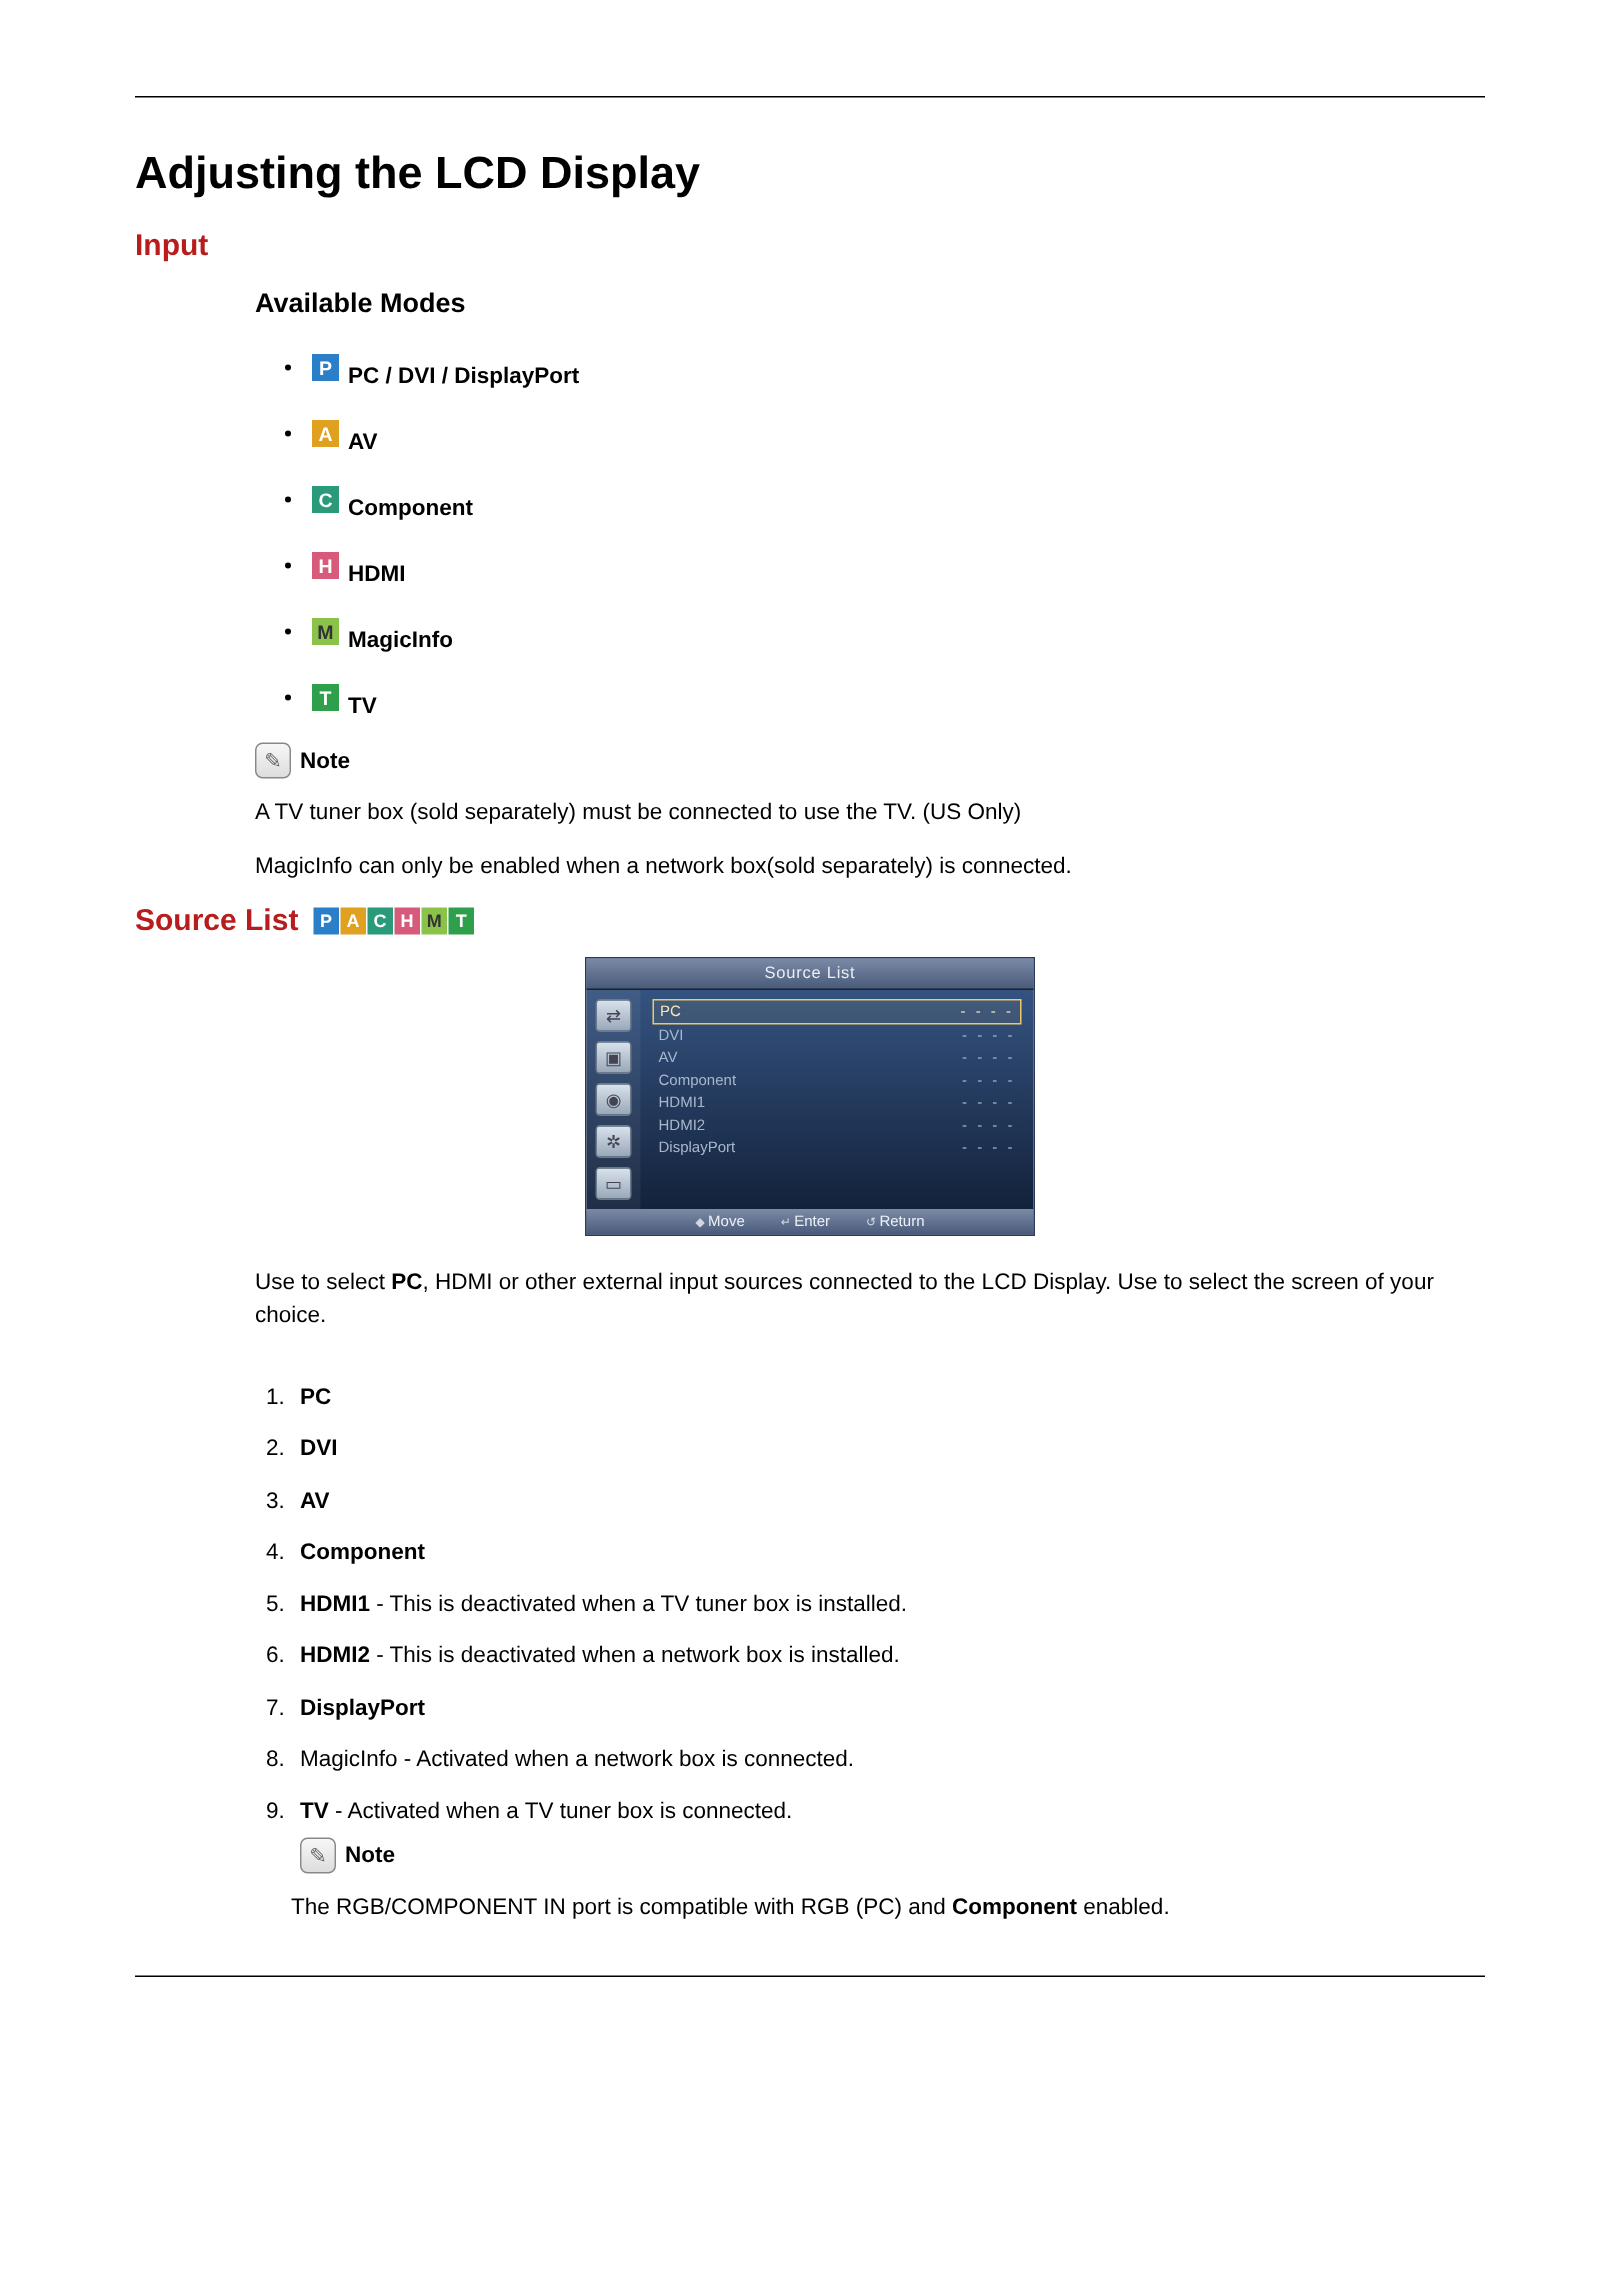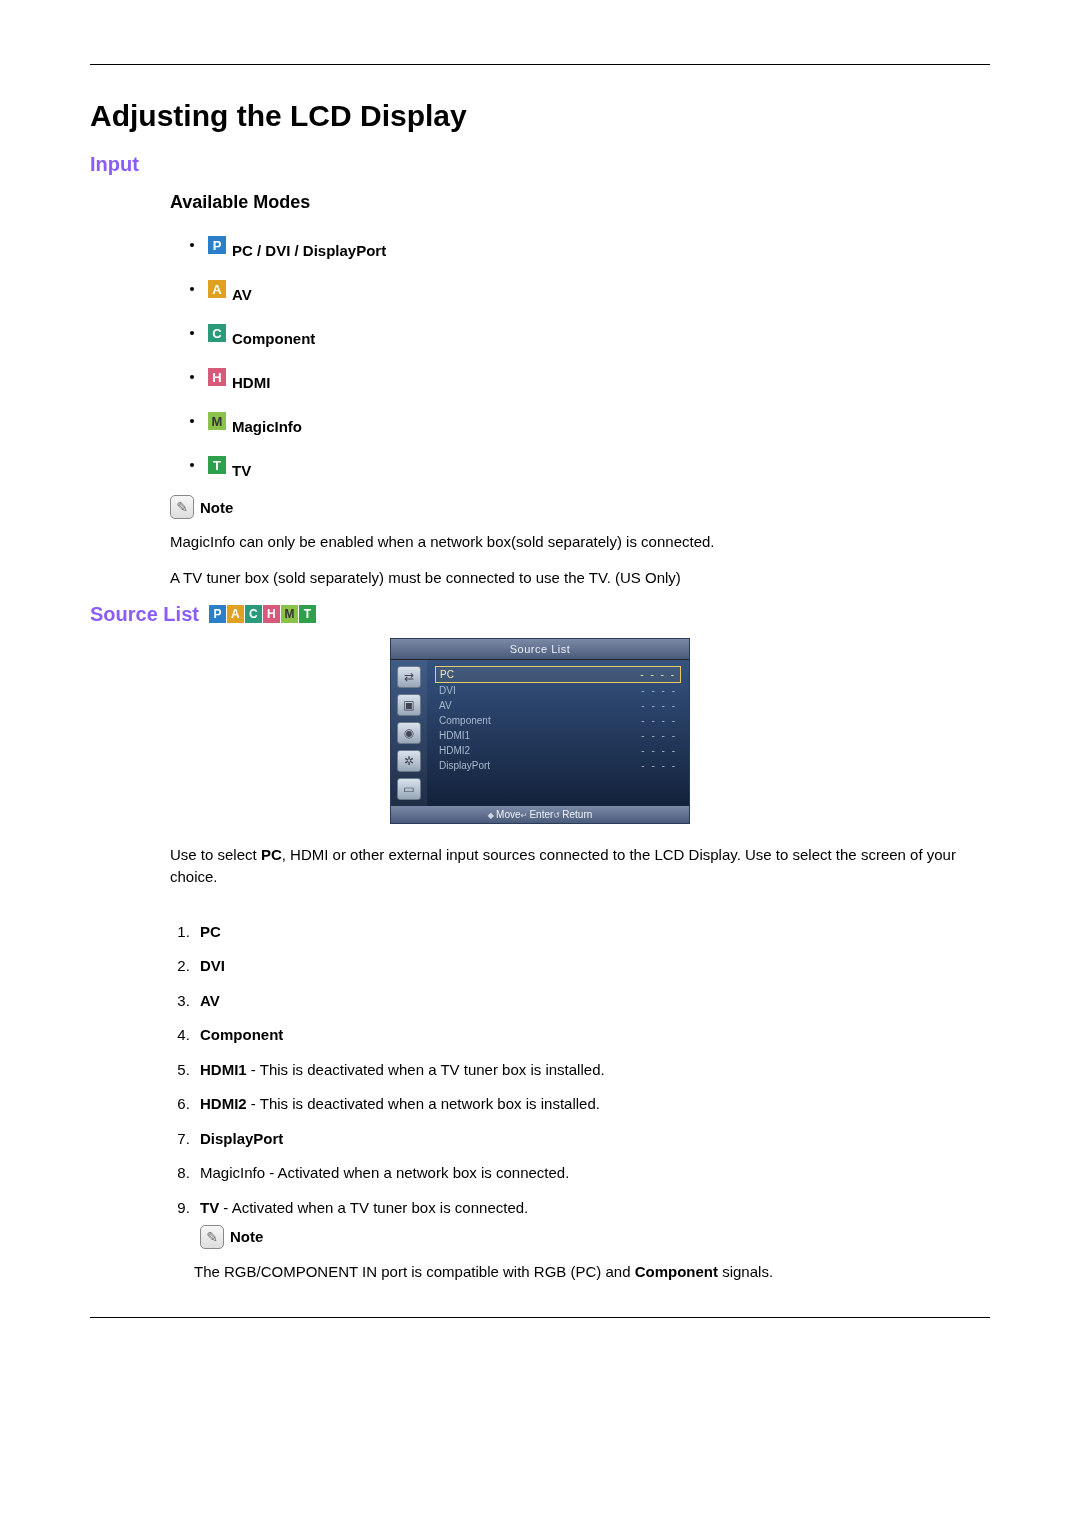--- a/index.html
+++ b/index.html
@@ -1,21 +1,21 @@
 <!DOCTYPE html>
 <html><head>
 <meta charset="utf-8">
 <style>
   * { box-sizing: border-box; margin: 0; padding: 0; }
   html, body { width: 1080px; height: 1527px; background: #fff; font-family: Arial, Helvetica, sans-serif; color: #000; }
   .page { padding: 64px 90px 0 90px; border-radius: 17px; }
   hr.rule { border: none; border-top: 1px solid #000; margin: 0 0 34px 0; }
   hr.rule-bottom { border: none; border-top: 1px solid #000; margin-top: 34px; }
   h1.title { font-size: 30px; font-weight: bold; margin-bottom: 20px; }
-  h2.section { font-size: 20px; font-weight: bold; color: #8b5cf6; margin-bottom: 16px; }
+  h2.section { font-size: 20px; font-weight: bold; color: #b91c1c; margin-bottom: 16px; }
   h3.subsection { font-size: 18px; font-weight: bold; margin: 0 0 18px 80px; }
   .modes-list { margin-left: 100px; }
   .mode-row { display: flex; align-items: center; margin-bottom: 16px; font-size: 15px; }
   .dot { width: 4px; height: 4px; background: #000; border-radius: 50%; margin-right: 14px; }
   .badge { display: inline-flex; align-items: center; justify-content: center; width: 18px; height: 18px; font-size: 13px; font-weight: bold; color: #fff; margin-right: 6px; }
   .badge.P { background: #2b7fc9; }
   .badge.A { background: #e0a020; }
   .badge.C { background: #2a9a7a; }
   .badge.H { background: #d85a7a; }
   .badge.M { background: #8bc34a; color:#333; }
@@ -32,21 +32,21 @@
 
   .osd { width: 300px; margin: 0 auto 20px auto; background: linear-gradient(#3a5a8a,#0f1c33); border: 1px solid #2a3a58; font-size: 11px; color:#cfd9e6; position: relative; }
   .osd-title { text-align:center; font-size:11px; color:#e9eef6; padding:4px 0; background: linear-gradient(#7a8aa6,#4a5a7a); border-bottom:1px solid #222; letter-spacing:0.5px; }
   .osd-body { display:flex; }
   .osd-side { width: 36px; background: rgba(255,255,255,0.06); padding:6px 4px; display:flex; flex-direction:column; gap:6px; align-items:center; }
   .osd-side-icon { width:24px; height:22px; background: linear-gradient(#d9e2ec,#98a7b8); border:1px solid #6a7a8a; border-radius:3px; display:flex; align-items:center; justify-content:center; font-size:12px; color:#445; }
   .osd-list { flex:1; padding:6px 8px 4px 8px; }
   .osd-item { display:flex; justify-content:space-between; padding:2px 4px; font-size:10px; color:#a8b8cc; }
   .osd-item.sel { border:1px solid #e9c96a; background: rgba(233,201,106,0.08); color:#f5e7b5; }
   .osd-item span.dash { letter-spacing:2px; }
-  .osd-footer { background: linear-gradient(#7a8aa6,#4a5a7a); padding:3px 6px; display:flex; gap:0; justify-content:center; font-size:10px; color:#eef2f8; }
+  .osd-footer { background: linear-gradient(#7a8aa6,#4a5a7a); padding:3px 6px; display:flex; gap:24px; justify-content:center; font-size:10px; color:#eef2f8; }
   .osd-footer span::before { content:"◆ "; font-size:8px; opacity:.8; }
   .osd-footer span.enter::before { content:"↵ "; }
   .osd-footer span.return::before { content:"↺ "; }
 
   .desc { font-size:15px; margin-left:80px; line-height:1.5; margin-bottom:32px; }
   ol.src-list { margin-left: 104px; font-size:15px; line-height:1.5; list-style: decimal; }
   ol.src-list li { padding-left: 6px; margin-bottom: 12px; }
   ol.src-list li .bold { font-weight: bold; }
   .note-inline { display:flex; align-items:center; margin-top:6px; }
   .note-inline .note-icon { margin-right:6px; }
@@ -93,22 +93,22 @@
       <span class="dot"></span>
       <span class="badge T">T</span>
       <span class="mode-label">TV</span>
     </div>
   </div>
 
   <div class="note-row">
     <span class="note-icon">✎</span>
     <span class="note-label">Note</span>
   </div>
+  <p class="body-text">A TV tuner box (sold separately) must be connected to use the TV. (US Only)</p>
   <p class="body-text">MagicInfo can only be enabled when a network box(sold separately) is connected.</p>
-  <p class="body-text">A TV tuner box (sold separately) must be connected to use the TV. (US Only)</p>
 
   <div class="source-list-heading">
     <h2 class="section">Source List</h2>
     <span class="badge-strip">
       <span class="badge P">P</span>
       <span class="badge A">A</span>
       <span class="badge C">C</span>
       <span class="badge H">H</span>
       <span class="badge M">M</span>
       <span class="badge T">T</span>
@@ -179,17 +179,17 @@
     <li>
       <span class="bold">TV</span><span> - Activated when a TV tuner box is connected.</span>
       <div class="note-inline">
         <span class="note-icon">✎</span>
         <span class="note-label">Note</span>
       </div>
     </li>
   </ol>
 
   <p class="body-text" style="margin-left:104px;">
-    <span>The RGB/COMPONENT IN port is compatible with </span><span style="font-weight:normal">RGB</span><span> (PC) and </span><span style="font-weight:bold">Component</span><span> signals.</span>
+    <span>The RGB/COMPONENT IN port is compatible with </span><span style="font-weight:normal">RGB</span><span> (PC) and </span><span style="font-weight:bold">Component</span><span> enabled.</span>
   </p>
 
   <hr class="rule-bottom">
 </div>
 
 </body></html>

